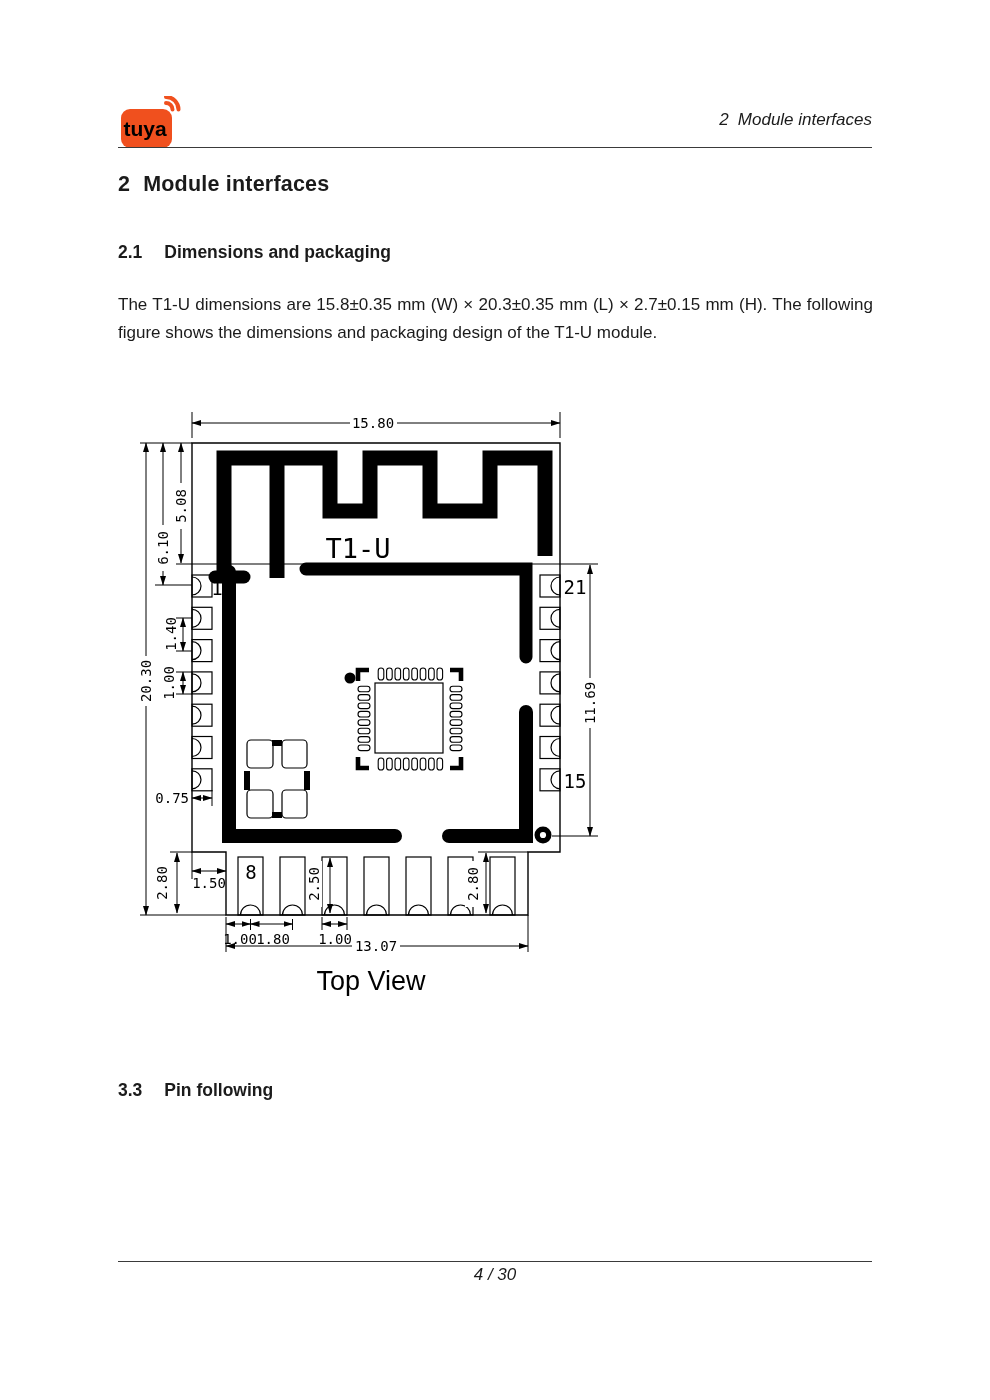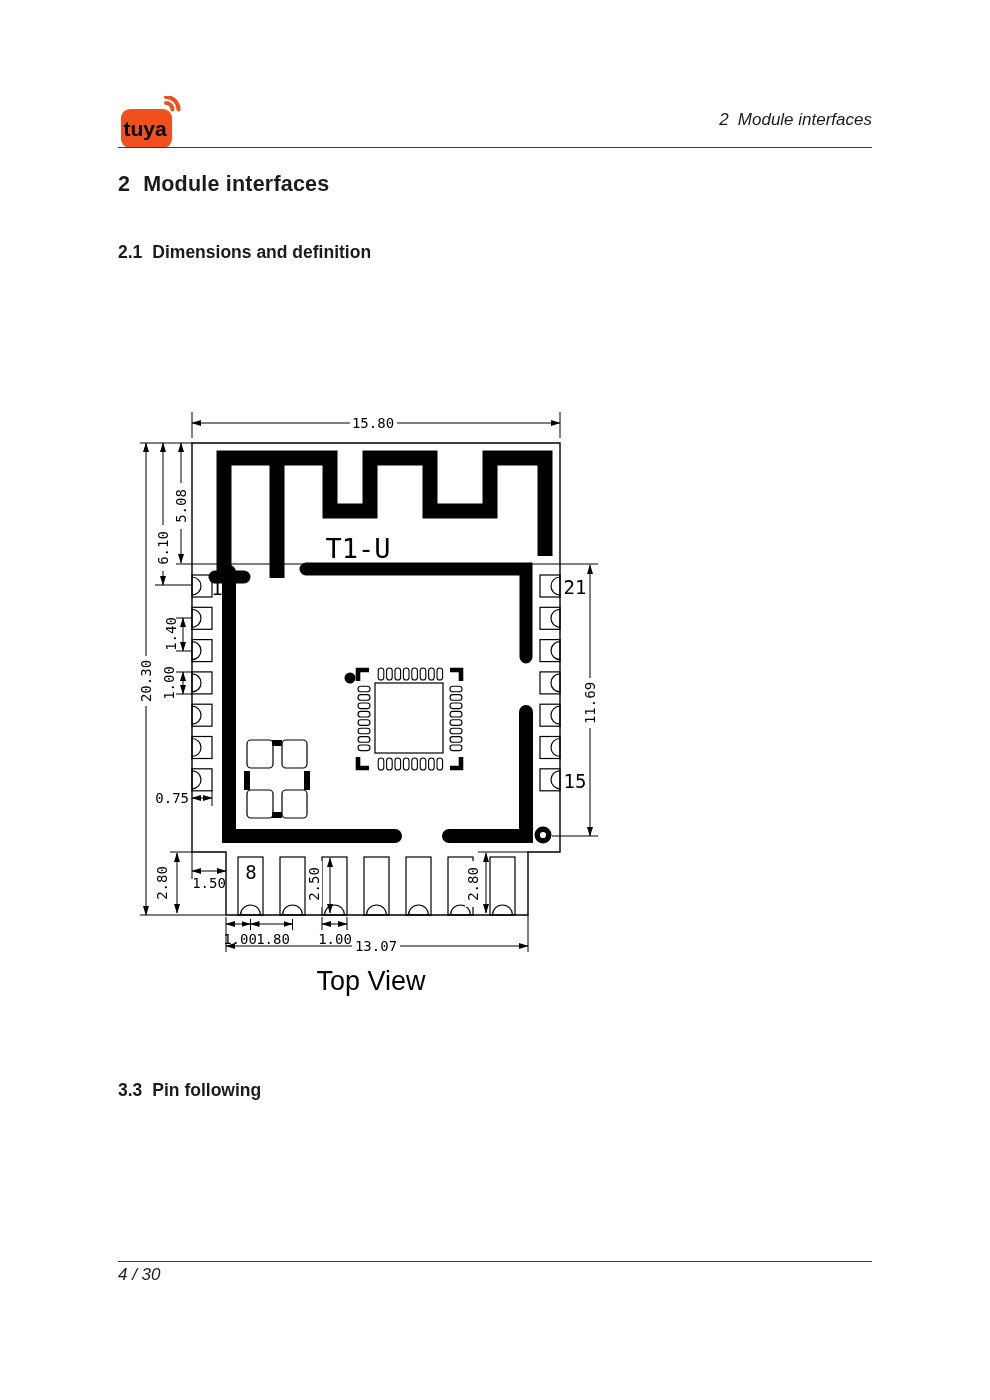--- a/index.html
+++ b/index.html
@@ -9,25 +9,25 @@
   
   .crumb{top:110px;left:118px;width:754px;text-align:right;font-style:italic;font-size:17px;}
   .crumb .num{margin-right:9px;}
   .rule{left:118px;width:754px;height:0;border-top:1.4px solid #3a3a3a;}
   .rule.hdr{top:147px;}
   .rule.ftr{top:1261px;}
   
   .h-chapter{top:172px;left:118px;font-size:21.5px;font-weight:bold;letter-spacing:.2px;}
   .h-chapter .num{margin-right:13px;}
   .h-section{left:118px;font-size:17.5px;font-weight:bold;}
-  .h-section .num{margin-right:10px;}
+  .h-section .num{margin-right:22px;}
   .h-21{top:242px;}
   .h-22{top:1080px;}
   .para{top:291px;left:118px;width:755px;font-size:17px;line-height:27.6px;text-align:justify;}
-  .footer-page{top:1265px;left:118px;width:754px;font-style:italic;font-size:17px;}
+  .footer-page{top:1265px;left:118px;width:754px;text-align:center;font-style:italic;font-size:17px;}
   
   .fig{top:400px;left:140px;}
   svg text{font-family:"DejaVu Sans Mono",monospace;fill:#000;}
   .dimtxt{font-size:14px;}
   .smalltxt{font-size:14px;}
   .pinlbl{font-size:19px;}
   .caption{font-family:"Liberation Sans",sans-serif;font-size:27px;}
   .modlbl{font-size:27px;}
 </style>
 </head>
@@ -45,23 +45,24 @@
   <div class="abs crumb">
     <span class="num">2</span><span>Module interfaces</span>
   </div>
   <div class="abs rule hdr"></div>
 
   <div class="abs h-chapter">
     <span class="num">2</span><span>Module interfaces</span>
   </div>
 
   <div class="abs h-section h-21">
-    <span class="num">2.1</span><span>Dimensions and definition</span>
+    <span class="num">2.1</span><span>Dimensions and packaging</span>
   </div>
 
+  <div class="abs para">The T1-U dimensions are 15.8±0.35 mm (W) × 20.3±0.35 mm (L) × 2.7±0.15 mm (H). The following figure shows the dimensions and packaging design of the T1-U module.</div>
 
   <svg class="abs fig" width="470" height="610" viewBox="140 400 470 610">
     <defs>
       <marker id="arr" markerWidth="10" markerHeight="7" refX="9" refY="3" orient="auto-start-reverse" markerUnits="userSpaceOnUse">
         <path d="M0,0 L9.5,3 L0,6 Z" fill="#000"></path>
       </marker>
     </defs>
 
     <g stroke="#000" fill="none" stroke-width="1.4">
       <path d="M192,443 H560 V852 H528 V915 H226 V852 H192 Z"></path>

